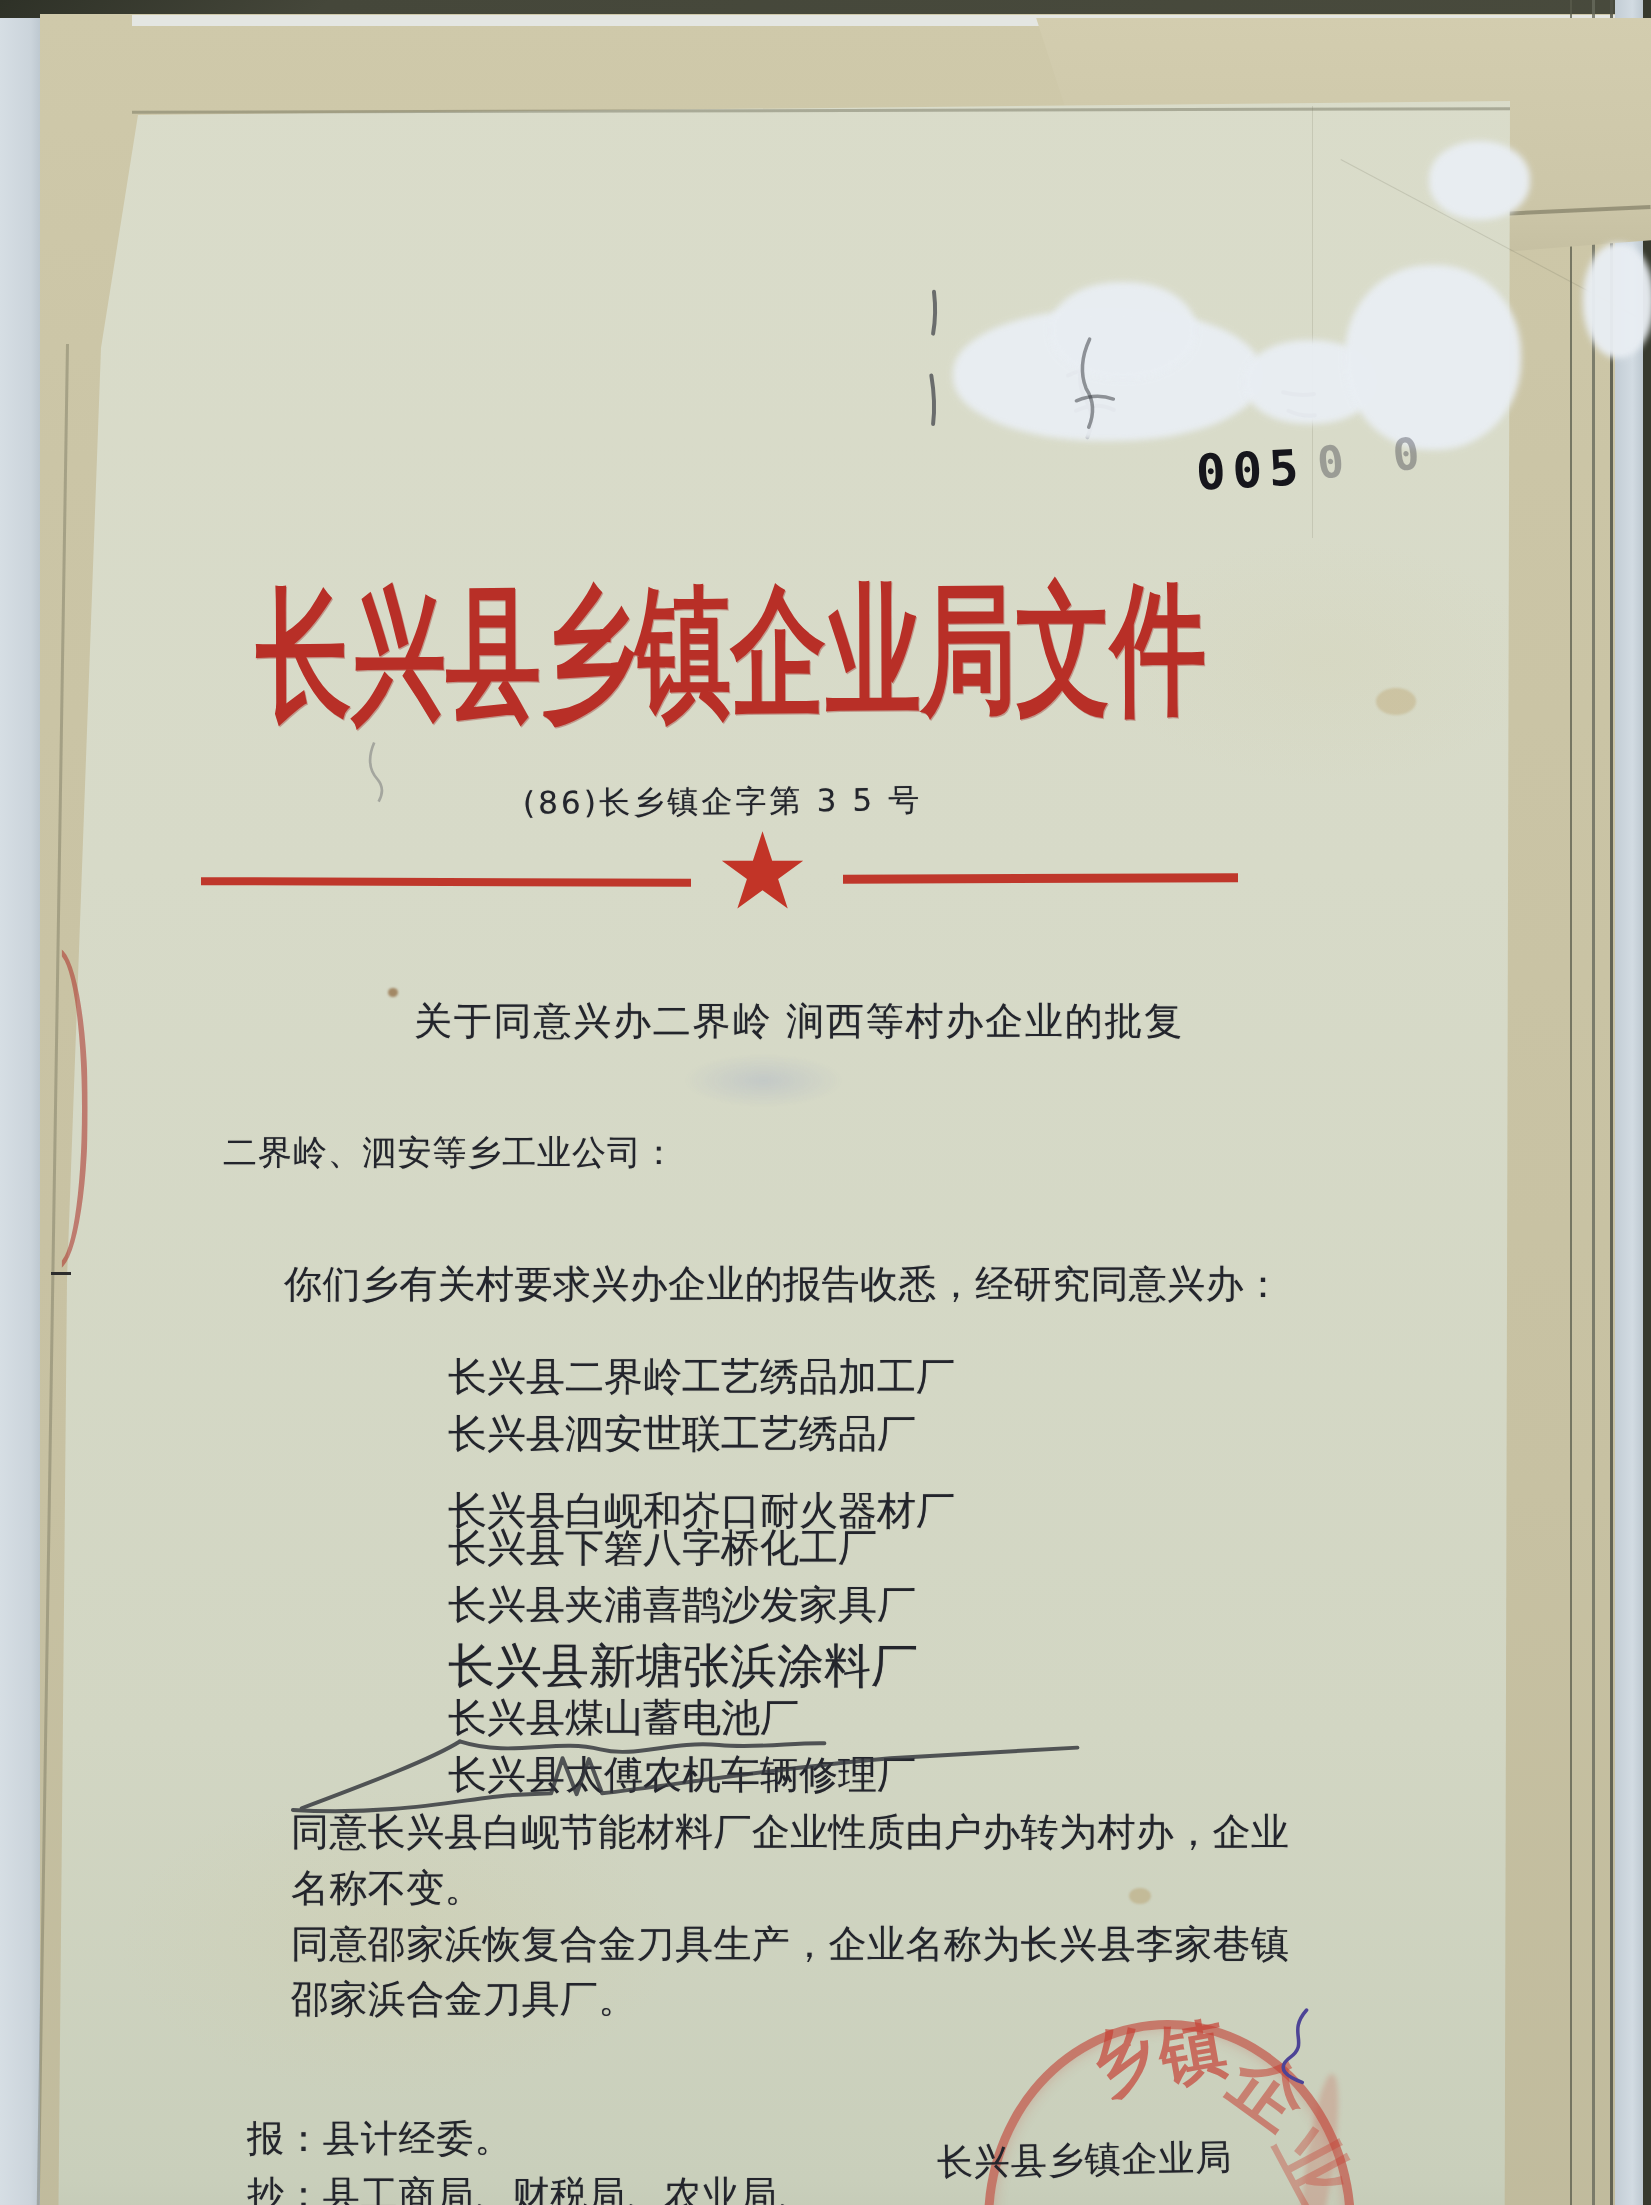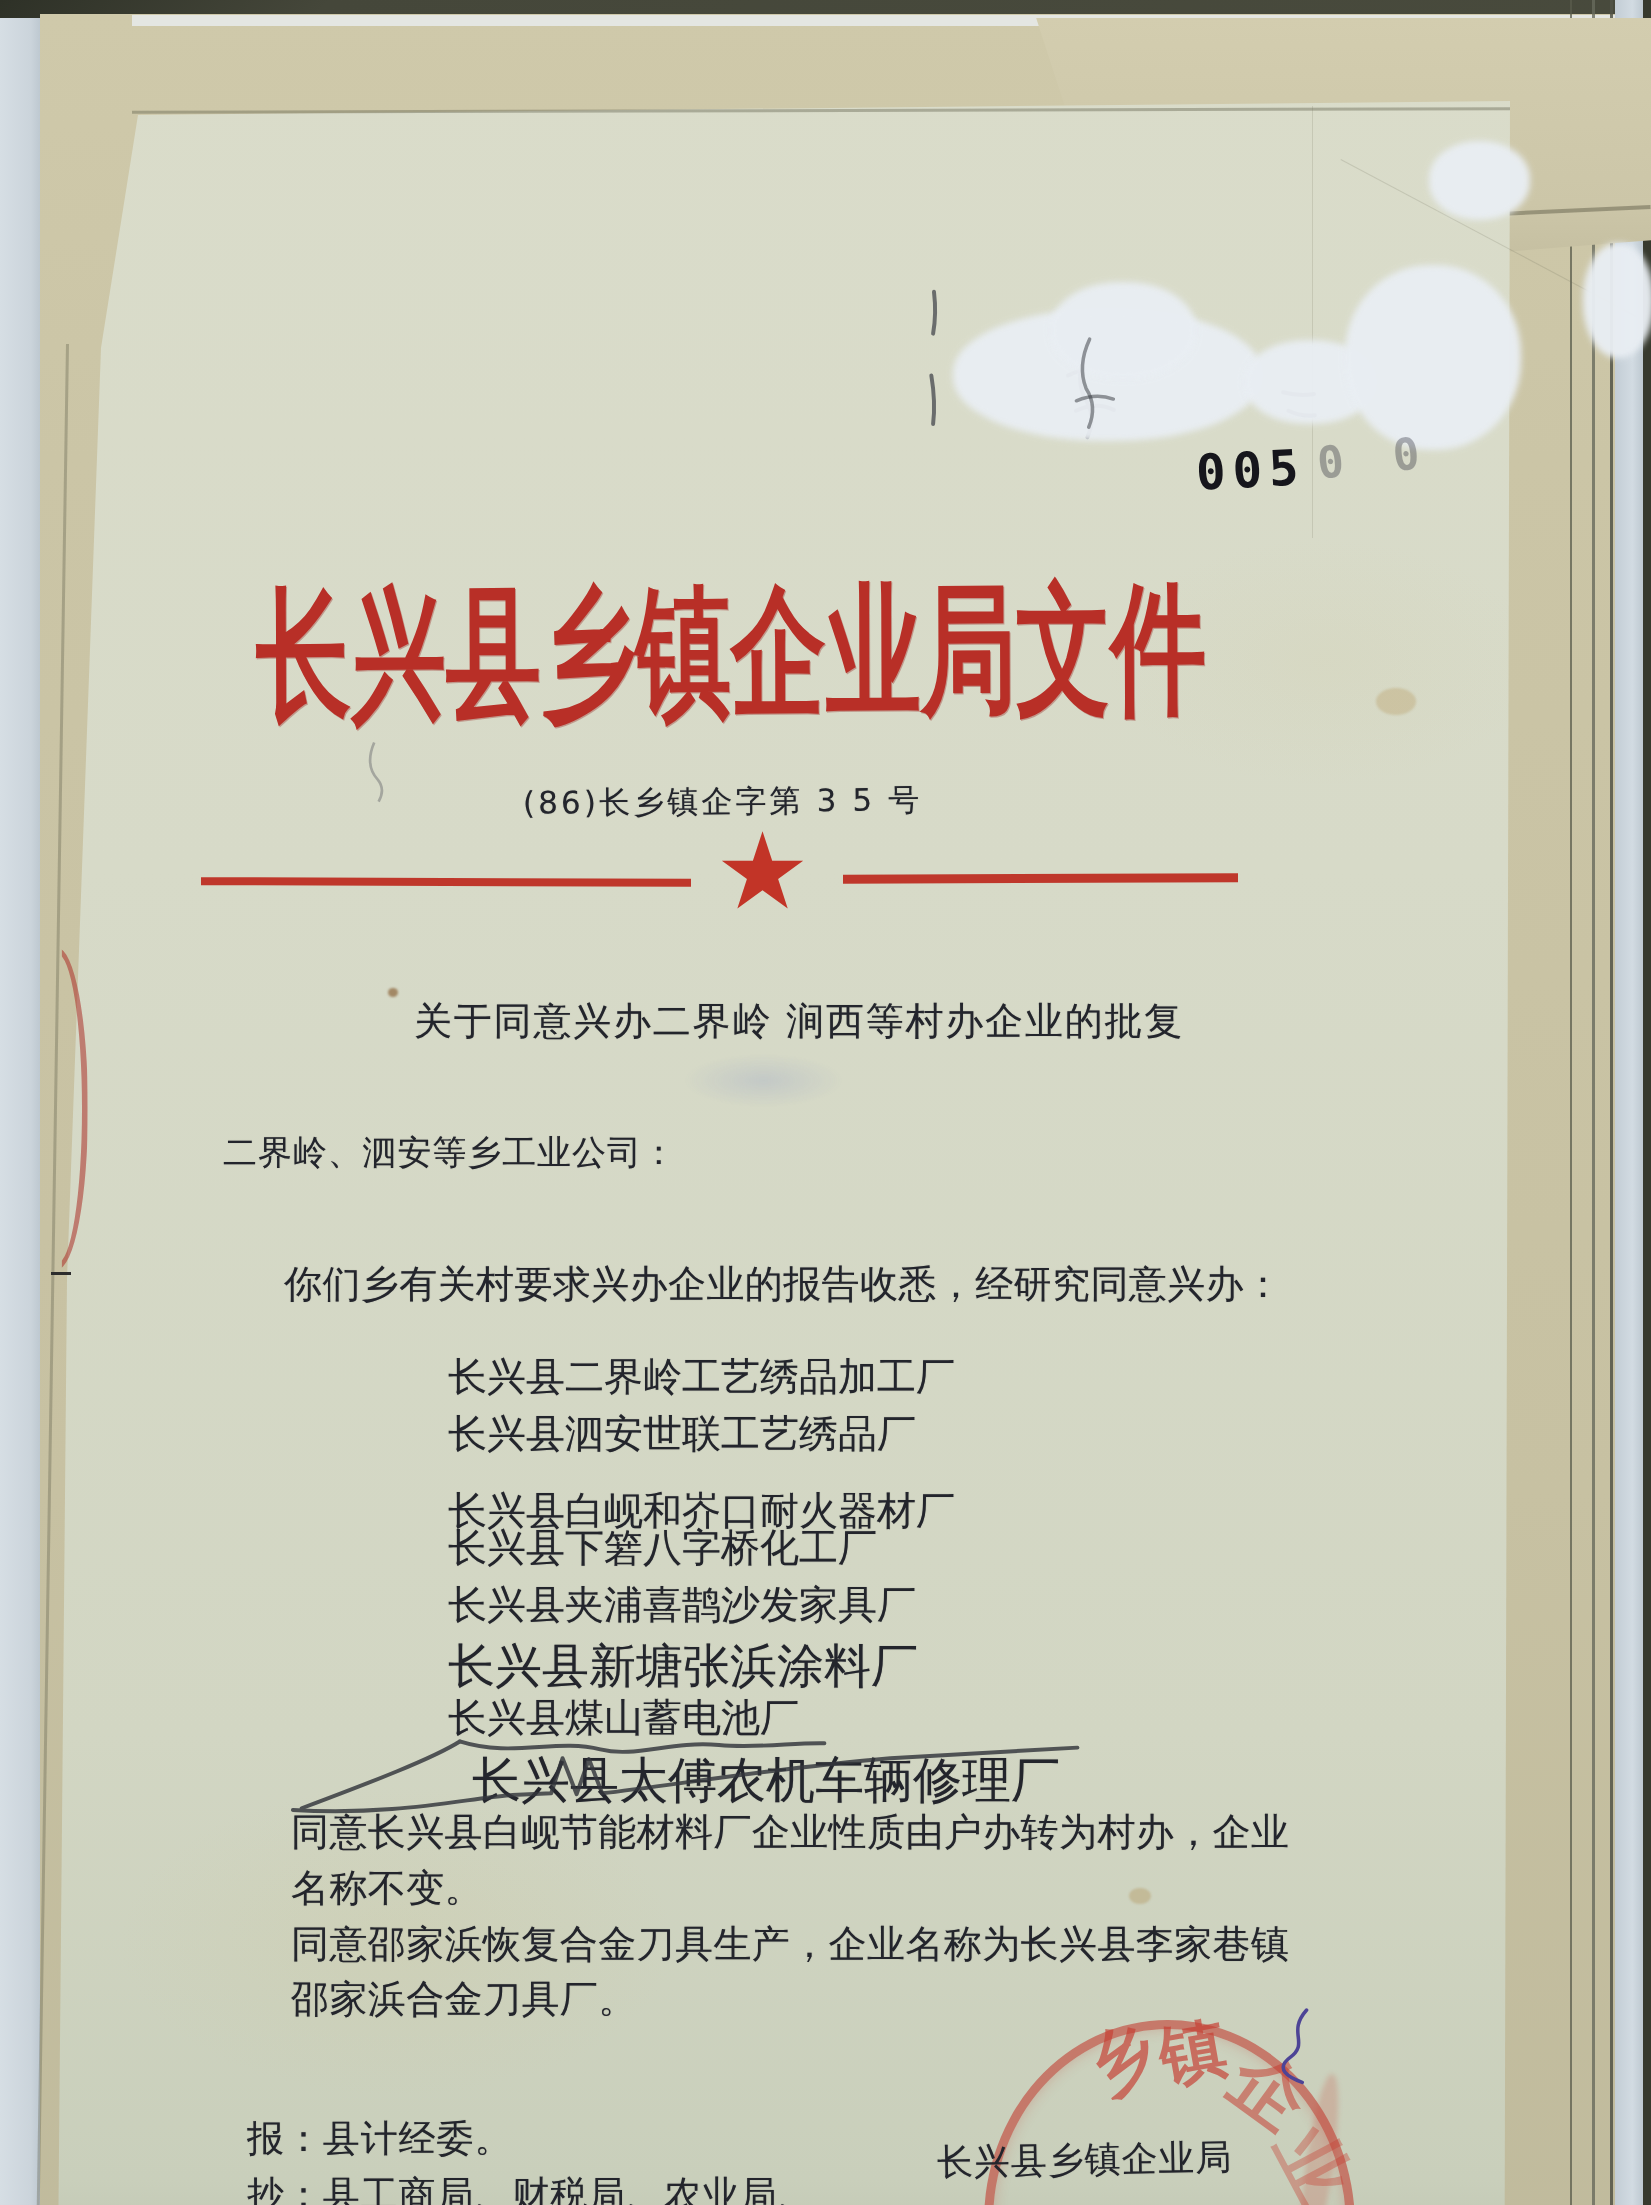--- a/index.html
+++ b/index.html
@@ -132,21 +132,21 @@
 
   <div class="abs txt" style="left:284px;top:1259px;font-size:38px;letter-spacing:0.4px;">你们乡有关村要求兴办企业的报告收悉，经研究同意兴办：</div>
 
   <div class="abs txt" style="left:448px;top:1350px;font-size:39px;">长兴县二界岭工艺绣品加工厂</div>
   <div class="abs txt" style="left:448px;top:1407px;font-size:39px;">长兴县泗安世联工艺绣品厂</div>
   <div class="abs txt" style="left:448px;top:1484px;font-size:39px;">长兴县白岘和岕口耐火器材厂</div>
   <div class="abs txt" style="left:448px;top:1578px;font-size:39px;">长兴县夹浦喜鹊沙发家具厂</div>
   <div class="abs txt" style="left:448px;top:1521px;font-size:39px;">长兴县下箬八字桥化工厂</div>
   <div class="abs txt" style="left:448px;top:1635px;font-size:47px;">长兴县新塘张浜涂料厂</div>
   <div class="abs txt" style="left:448px;top:1691px;font-size:39px;font-family:Liberation Serif, serif;">长兴县煤山蓄电池厂</div>
-  <div class="abs txt" style="left:448px;top:1748px;font-size:49px;margin-left:24px;">长兴县太傅农机车辆修理厂</div>
+  <div class="abs txt" style="left:448px;top:1748px;font-size:39px;">长兴县太傅农机车辆修理厂</div>
 
   <svg class="overlay" style="left:265px;top:1716px;" width="864" height="123" viewBox="0 0 1960 280">
     <g stroke="#33363c" stroke-width="9" fill="none" opacity=".82" stroke-linejoin="round" stroke-linecap="round">
       <path d="M440,58 C560,96 660,50 760,76 C840,96 920,56 1030,66 C1120,74 1200,60 1270,62"></path>
       <path d="M60,214 C300,228 460,186 560,180 L648,176 L674,96 L706,178 L734,98 L764,176 C900,162 1140,120 1420,96 L1846,72"></path>
       <path d="M440,58 C380,96 240,150 80,210"></path>
     </g>
   </svg>
 
   <div class="abs txt" style="left:291px;top:1807px;font-size:38px;letter-spacing:0.4px;">同意长兴县白岘节能材料厂企业性质由户办转为村办，企业</div>

